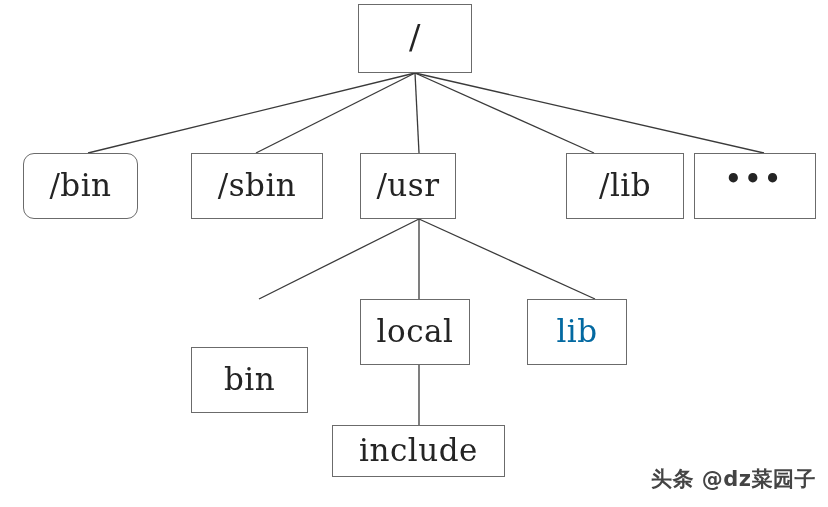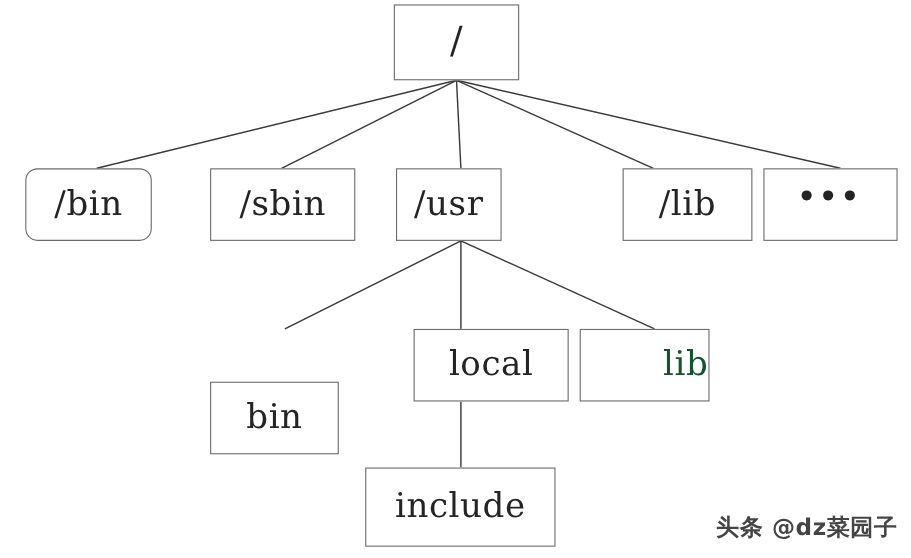--- a/index.html
+++ b/index.html
@@ -106,26 +106,26 @@
       </div>
       <div class="node" style="left: 527px; top: 153px; width: 118px; height: 66px; border-color: rgb(107, 107, 107); color: rgb(36, 36, 36); margin-left: 39px;">
         <span class="label">/lib</span>
       </div>
       <div class="node dots" style="left: 694px; top: 153px; width: 122px; height: 66px; border-color: rgb(107, 107, 107); color: rgb(36, 36, 36);">
         <span class="label">•••</span>
       </div>
       <div class="node" style="left: 191px; top: 299px; width: 117px; height: 66px; border-color: rgb(107, 107, 107); color: rgb(36, 36, 36); margin-top: 48px;">
         <span class="label">bin</span>
       </div>
-      <div class="node" style="left: 376px; top: 299px; width: 141px; height: 66px; border-color: rgb(107, 107, 107); color: rgb(36, 36, 36); text-align: right;">
+      <div class="node" style="left: 360px; top: 299px; width: 110px; height: 66px; border-color: rgb(107, 107, 107); color: rgb(36, 36, 36); text-align: right;">
         <span class="label">local</span>
       </div>
-      <div class="node" style="left: 527px; top: 299px; width: 118px; height: 66px; border-color: rgb(107, 107, 107); color: #14532d; justify-content: flex-end;">
+      <div class="node" style="left: 527px; top: 299px; width: 100px; height: 66px; border-color: rgb(107, 107, 107); color: #0369a1;">
         <span class="label">lib</span>
       </div>
-      <div class="node" style="left: 332px; top: 425px; width: 173px; height: 72px; border-color: rgb(107, 107, 107); color: rgb(36, 36, 36);">
+      <div class="node" style="left: 332px; top: 425px; width: 173px; height: 52px; border-color: rgb(107, 107, 107); color: rgb(36, 36, 36);">
         <span class="label">include</span>
       </div>
     </div>
 
   <div id="watermark">头条 @dz菜园子</div>
 
 </div>
 
 </body></html>

